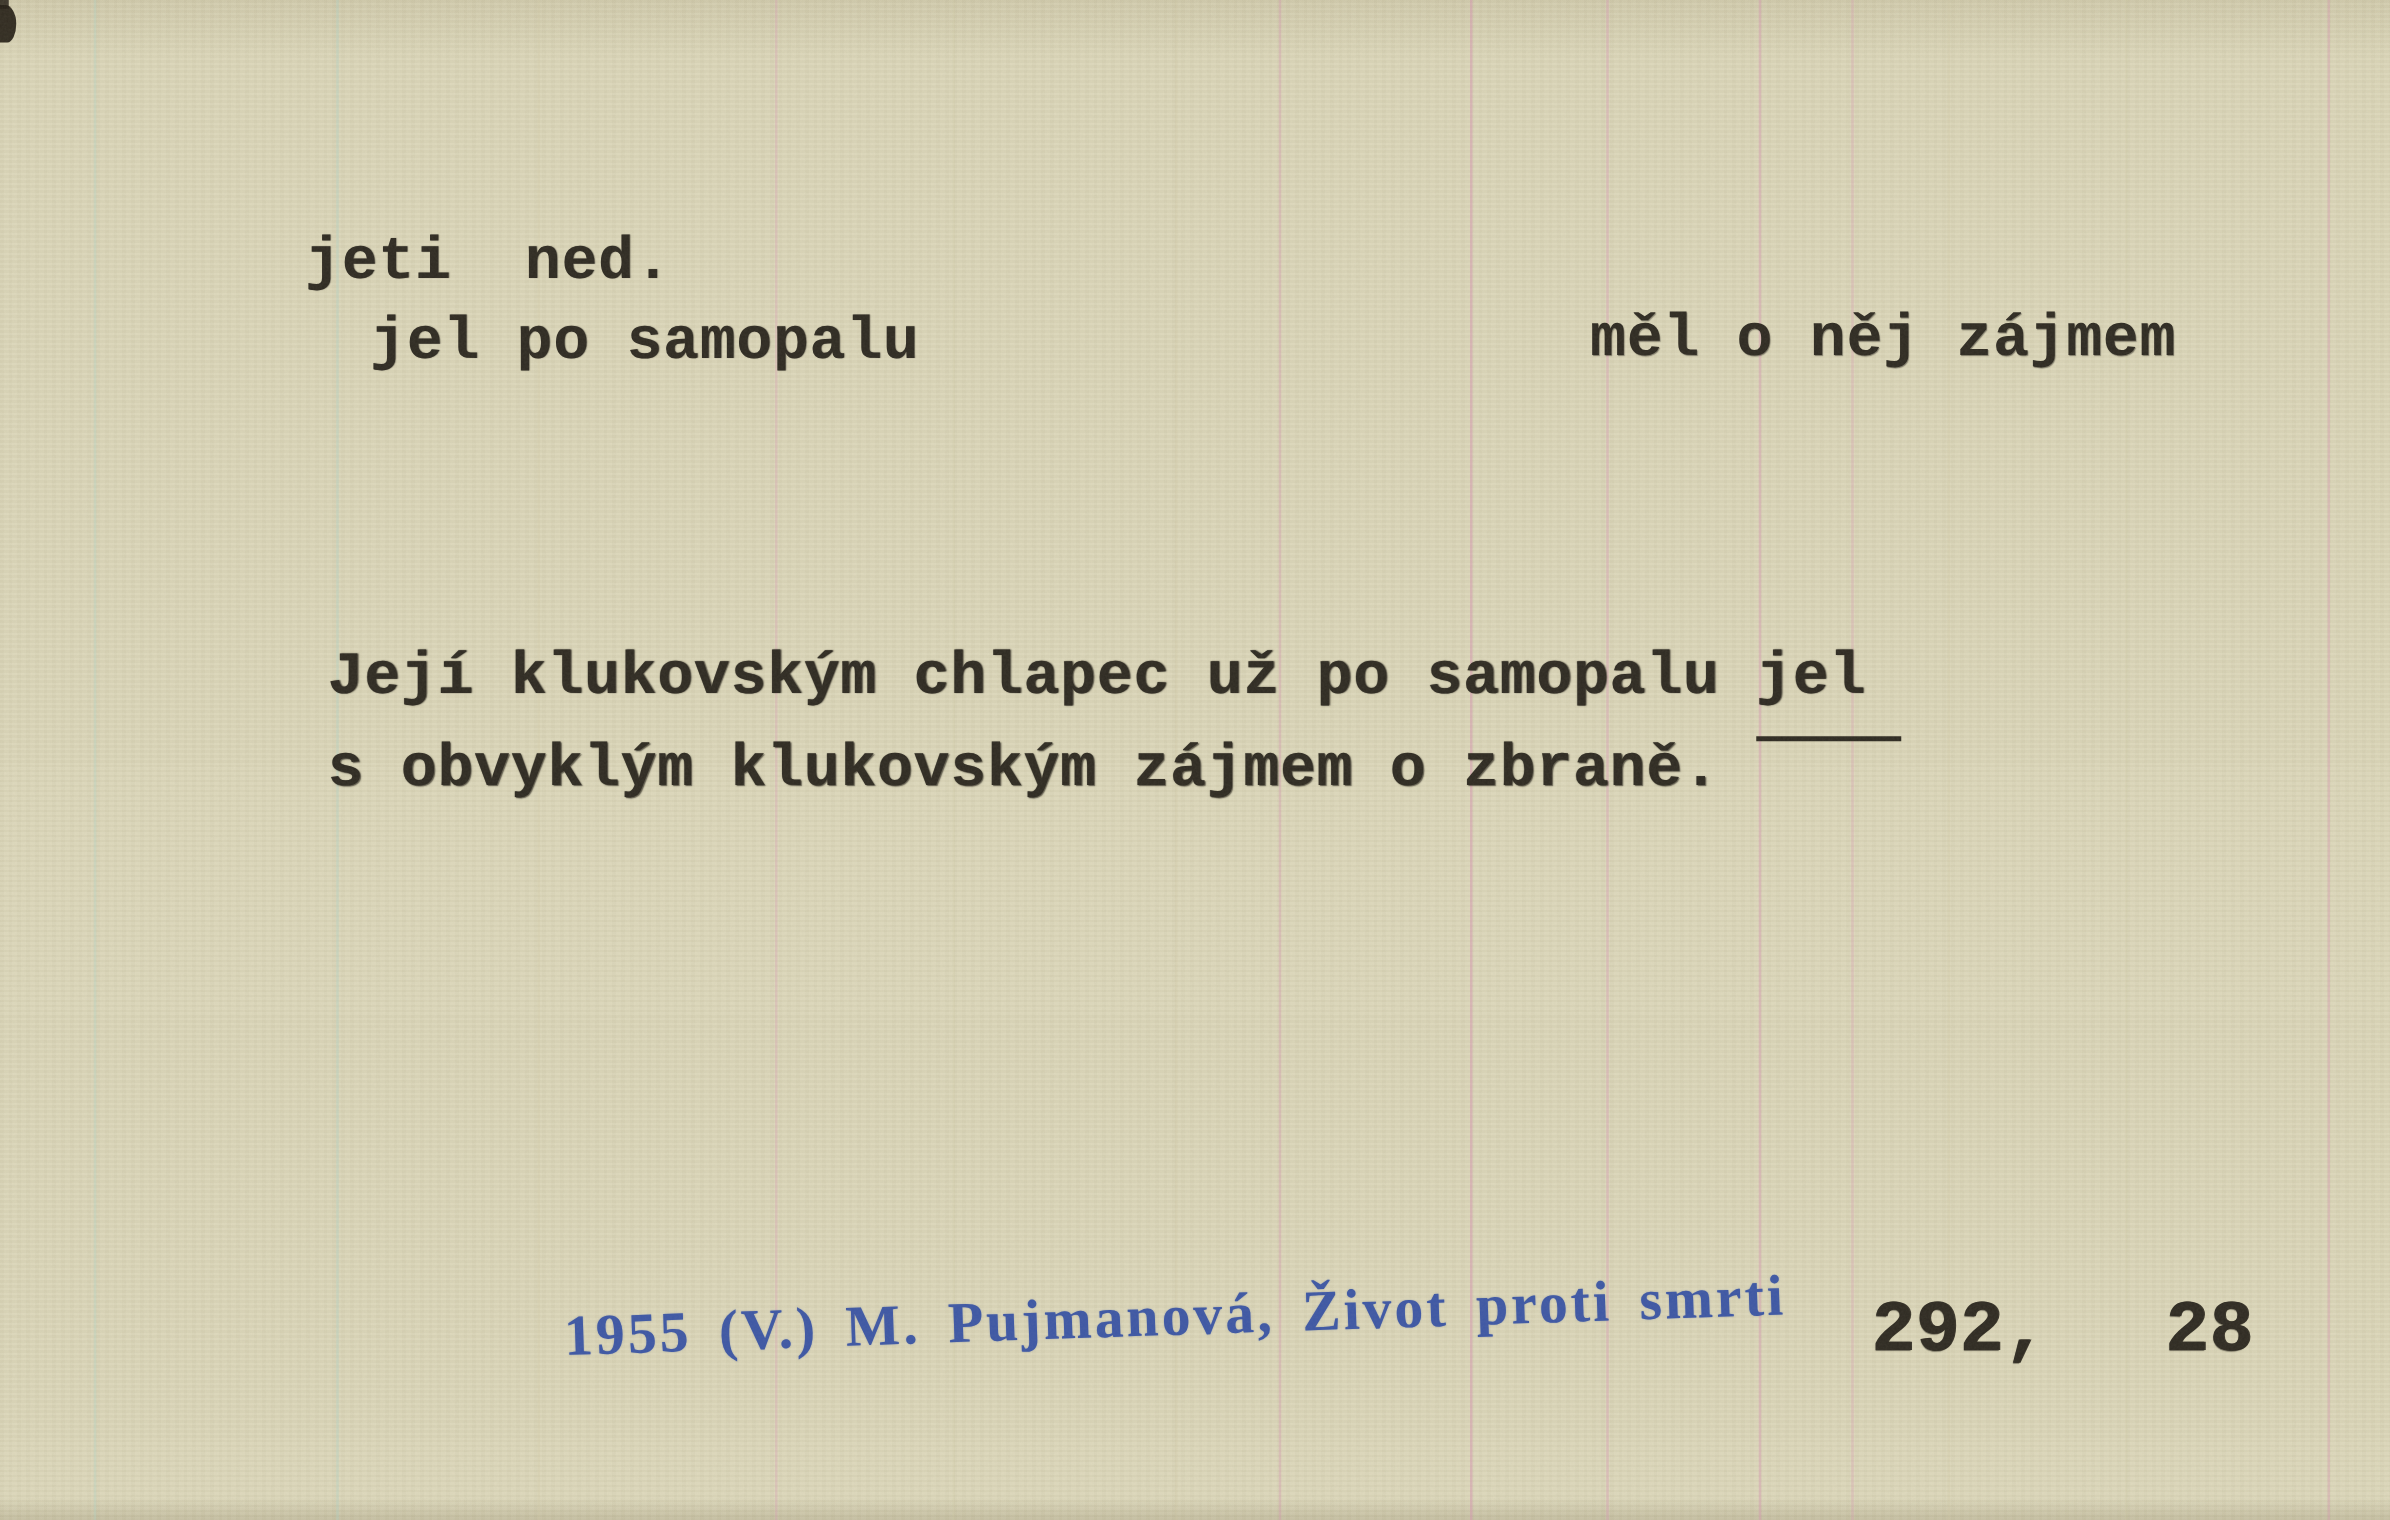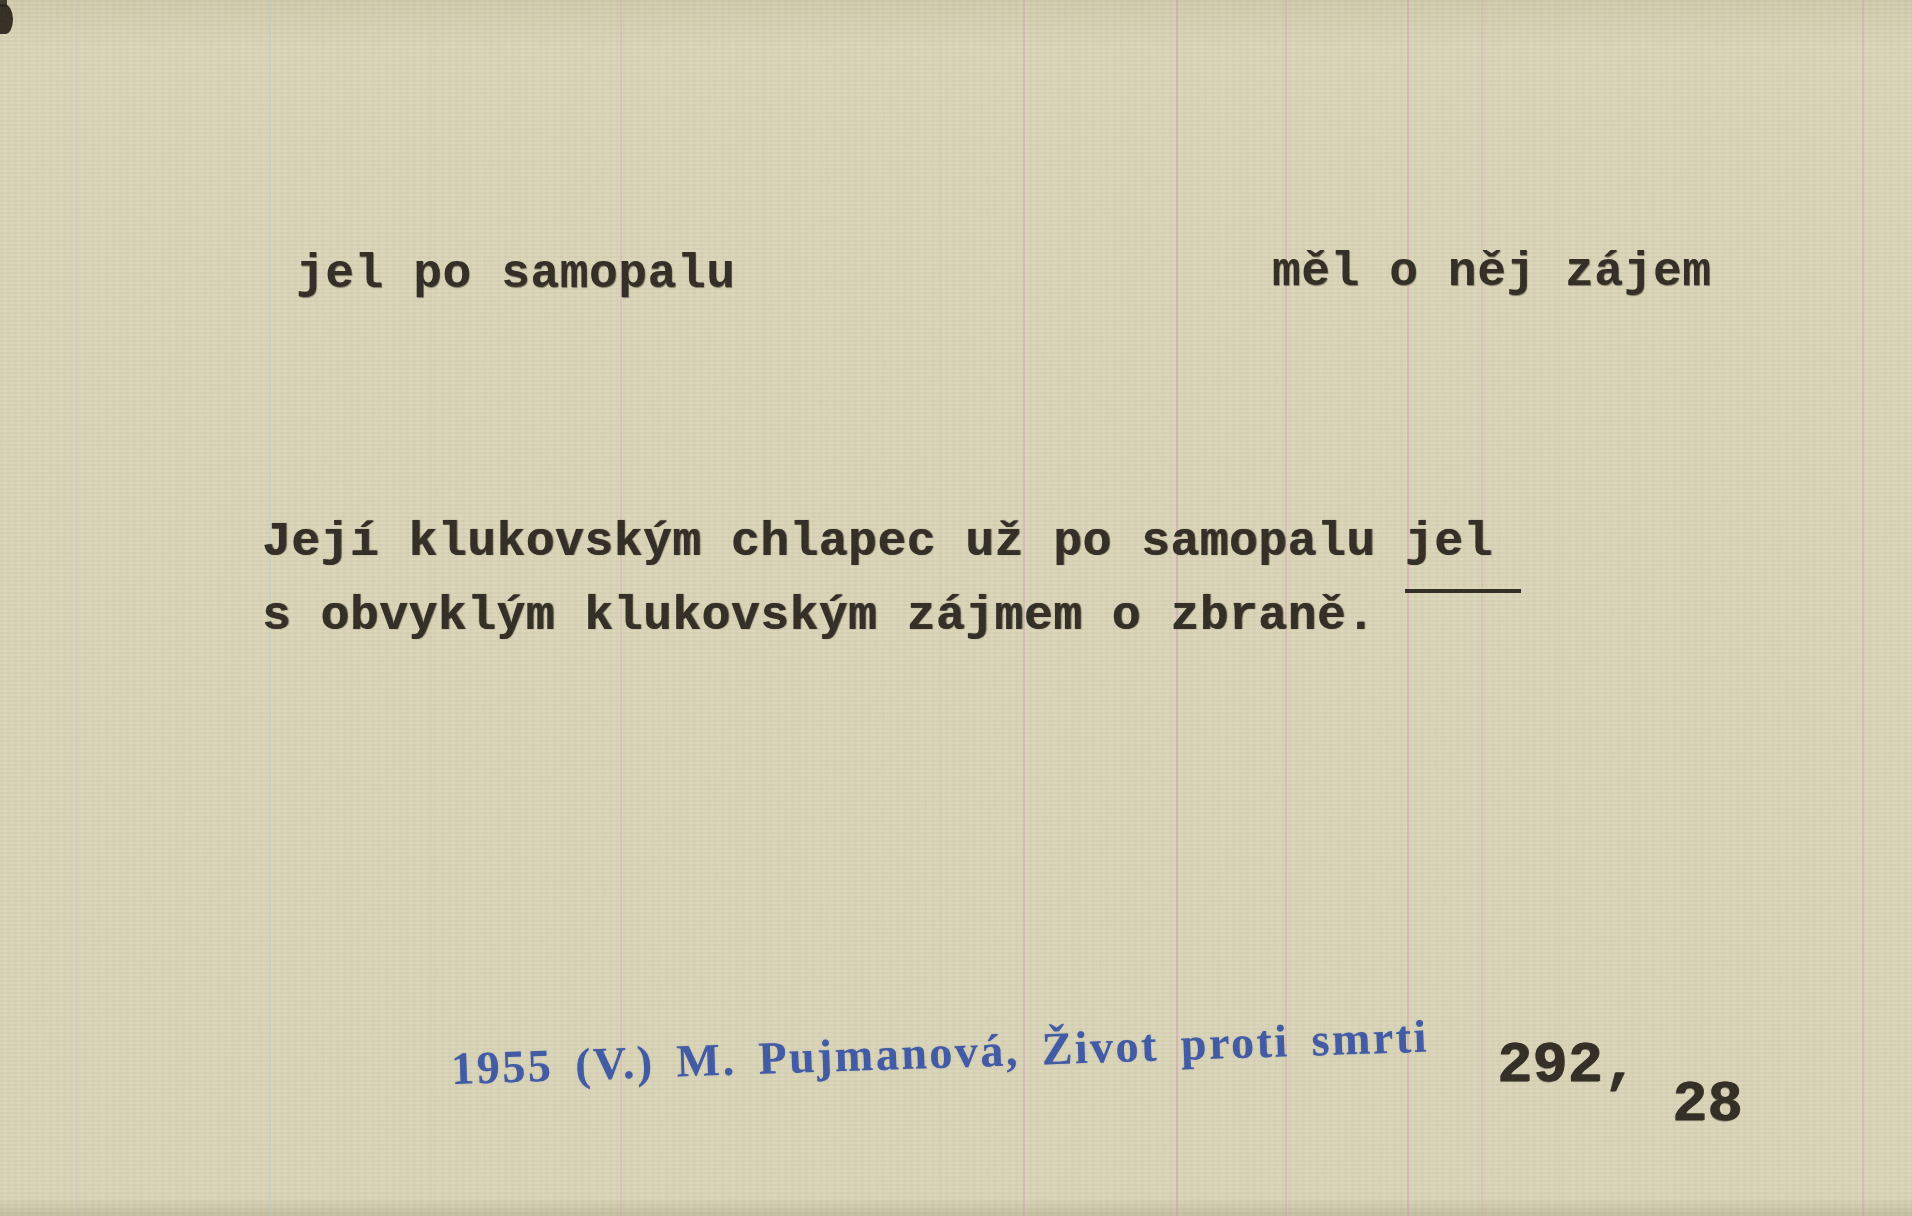--- a/index.html
+++ b/index.html
@@ -80,34 +80,35 @@
   <div class="vline vl-pink" style="left:1285px;opacity:0.40;"></div>
   <div class="vline vl-pink" style="left:1407px;opacity:0.42;"></div>
   <div class="vline vl-pink" style="left:1481px;opacity:0.30;"></div>
   <div class="vline vl-warm" style="left:1558px;opacity:0.22;"></div>
   <div class="vline vl-warm" style="left:1700px;opacity:0.18;"></div>
   <div class="vline vl-pink" style="left:1862px;opacity:0.38;"></div>
 
   <div class="corner-dot"></div>
   <div class="corner-mark"></div>
 
+  <div class="tw" style="left:244px;top:184px;">jeti  ned.</div>
 
   <div class="tw" style="left:296px;top:248px;">jel po samopalu</div>
 
-  <div class="tw" style="left:1272px;top:246px;">měl o něj zájem</div>
+  <div class="tw" style="left:1272px;top:246px;">měl o něj zájmem</div>
 
   <div class="tw tw-heavy" style="left:262px;top:516px;"><span>Její klukovským chlapec už po samopalu </span><span class="uword">jel</span></div>
 
   <div class="tw tw-heavy" style="left:262px;top:590px;font-family:Liberation Mono, monospace;">s obvyklým klukovským zájmem o zbraně.</div>
 
   <div class="stamp" style="left:452px;top:1046px;">1955 (V.) M. Pujmanová, Život proti smrti</div>
 
   <div class="tw num" style="left:1497px;top:1034px;">292,</div>
 
-  <div class="tw num" style="left:1672px;top:1034px;margin-top:39px;">28</div>
+  <div class="tw num" style="left:1732px;top:1034px;">28</div>
 
   <svg class="grain-svg" xmlns="http://www.w3.org/2000/svg">
     <filter id="grain">
       <feTurbulence type="fractalNoise" baseFrequency="0.55" numOctaves="2" stitchTiles="stitch"></feTurbulence>
       <feColorMatrix type="matrix" values="0 0 0 0 0.45  0 0 0 0 0.42  0 0 0 0 0.30  0 0 0 0.6 0"></feColorMatrix>
     </filter>
     <rect width="100%" height="100%" filter="url(#grain)"></rect>
   </svg>
 
 </div>

